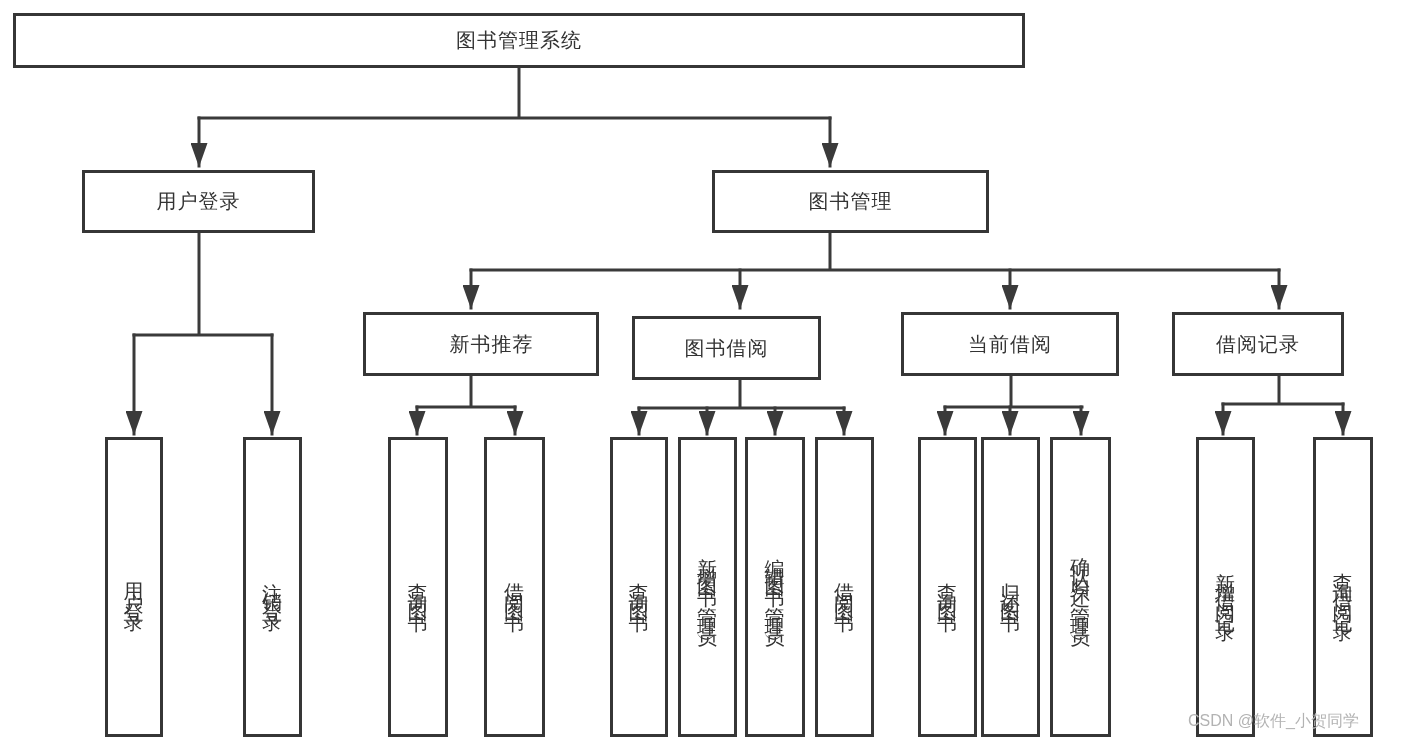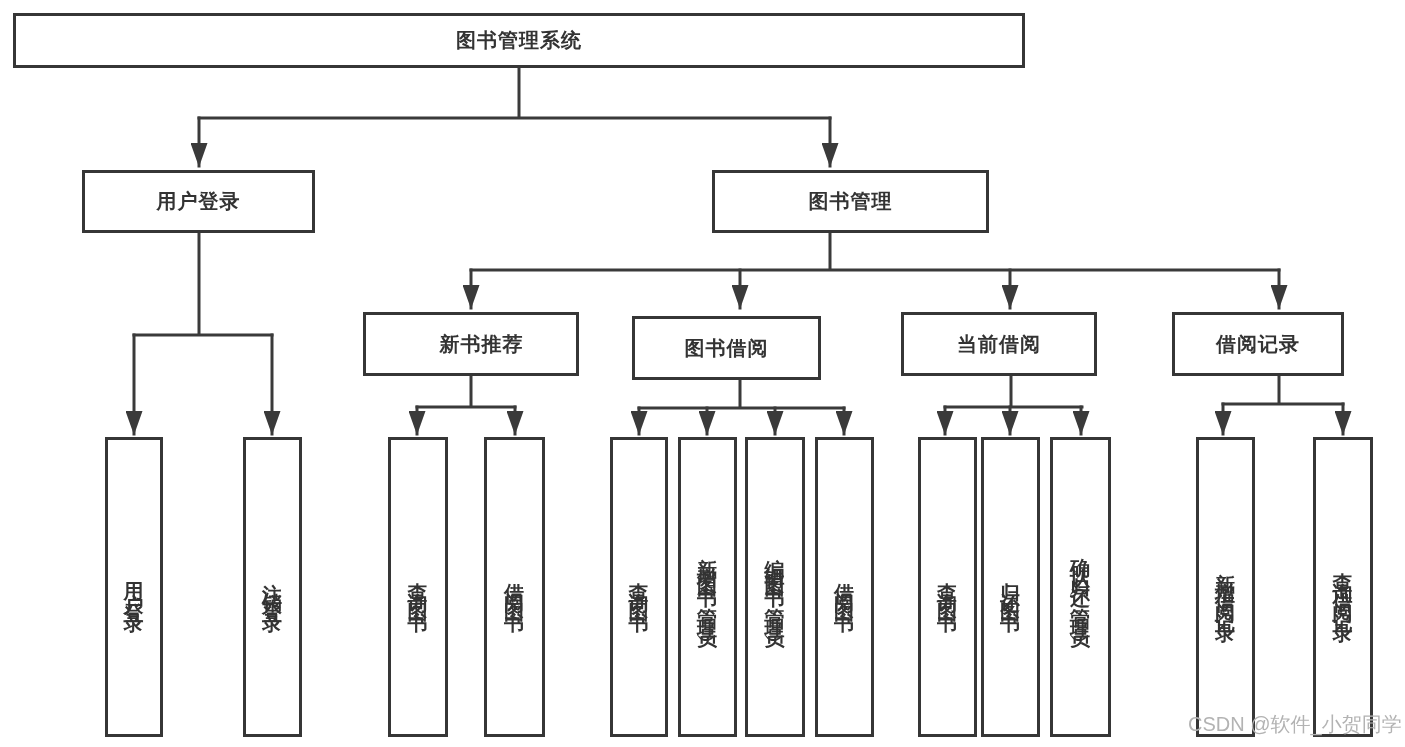--- a/index.html
+++ b/index.html
@@ -30,62 +30,61 @@
   .box {
     position: absolute;
     box-sizing: border-box;
     border: 3px solid #363636;
     background: #ffffff;
     display: flex;
     align-items: center;
     justify-content: center;
     color: #333333;
     z-index: 2;
-    font-weight: bold;
   }
   .hlabel {
     font-size: 20px;
     letter-spacing: 1px;
     white-space: nowrap;
   }
   .vlabel {
     writing-mode: vertical-rl;
     text-orientation: mixed;
     font-size: 20px;
     letter-spacing: 10px;
     line-height: 1;
     white-space: nowrap;
   }
   
   .root      { left: 13px;   top: 13px;  width: 1012px; height: 55px; }
   .l2a       { left: 82px;   top: 170px; width: 233px;  height: 63px; }
   .l2b       { left: 712px;  top: 170px; width: 277px;  height: 63px; }
-  .l3a       { left: 363px;  top: 312px; width: 216px;  height: 64px; padding-left: 21px; }
+  .l3a       { left: 363px;  top: 312px; width: 236px;  height: 64px; padding-left: 21px; }
   .l3b       { left: 632px;  top: 316px; width: 189px;  height: 64px; }
-  .l3c       { left: 901px;  top: 312px; width: 196px;  height: 64px; }
+  .l3c       { left: 901px;  top: 312px; width: 218px;  height: 64px; }
   .l3d       { left: 1172px; top: 312px; width: 172px;  height: 64px; }
   .leaf      { top: 437px; height: 300px; }
   .u1 { left: 105px;  width: 58px; }
   .u2 { left: 243px;  width: 59px; }
   .n1 { left: 388px;  width: 60px; }
   .n2 { left: 484px;  width: 61px; }
   .b1 { left: 610px;  width: 58px; }
   .b2 { left: 678px;  width: 59px; }
   .b3 { left: 745px;  width: 60px; }
   .b4 { left: 815px;  width: 59px; }
   .c1 { left: 918px;  width: 59px; }
   .c2 { left: 981px;  width: 59px; }
   .c3 { left: 1050px; width: 61px; }
   .r1 { left: 1196px; width: 59px; }
   .r2 { left: 1313px; width: 60px; }
   .watermark {
     position: absolute;
     left: 1188px;
     top: 711px;
-    font-size: 20px;
+    font-size: 16px;
     color: #b3b3b3;
     white-space: nowrap;
     z-index: 3;
   }
 </style>
 </head>
 <body>
 
 <div class="canvas">
 

